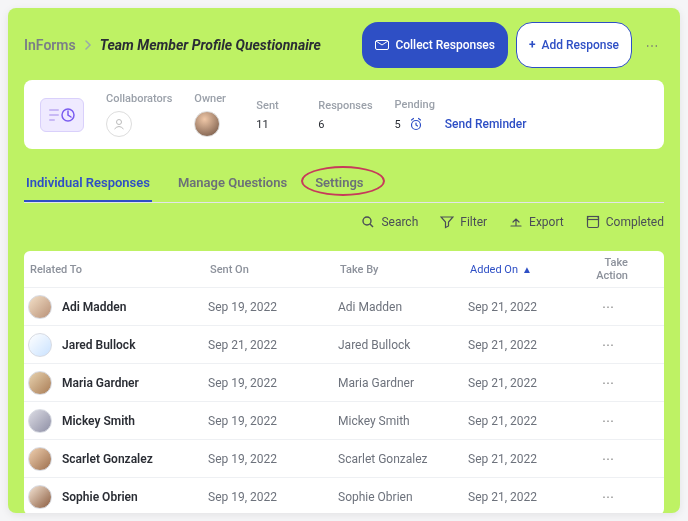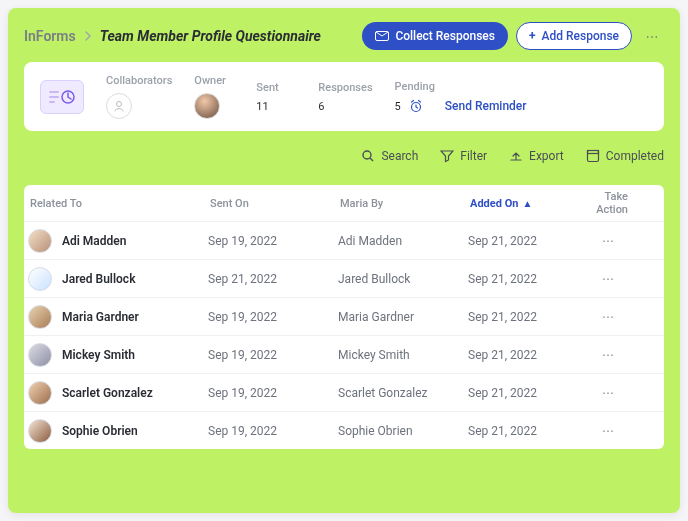--- a/index.html
+++ b/index.html
@@ -32,21 +32,21 @@
     font-size: 14px;
   }
   .bc-root { color: #7a7e87; font-weight: 600; cursor: pointer; }
   .bc-sep { color: #aab; }
   .bc-title { color: #2a2d34; font-weight: 700; font-style: italic; }
   .top-actions { display: flex; align-items: center; gap: 8px; }
   .btn {
     display: inline-flex;
     align-items: center;
     gap: 6px;
-    height: 28px;
+    height: 46px;
     padding: 0 12px;
     border-radius: 16px;
     font-size: 12px;
     font-weight: 500;
     cursor: pointer;
     border: 1px solid transparent;
   }
   .btn-primary { background: #2e4fc5; color: #fff; }
   .btn-outline { background: #fff; color: #2e4fc5; border: 1px solid #2e4fc5; }
   .more-btn {
@@ -125,21 +125,21 @@
     align-items: center;
     padding: 0 4px;
   }
   .thead {
     height: 36px;
     font-size: 11px;
     color: #8c919b;
     font-weight: 500;
   }
   .th { padding-left: 2px; cursor: pointer; }
-  .th.sorted { color: #2e4fc5; font-weight: 700; display: inline-flex; align-items:center; gap:4px;}
+  .th.sorted { color: #2e4fc5; font-weight: 400; display: inline-flex; align-items:center; gap:4px;}
   .sort-arrow { color:#2e4fc5; font-size: 10px; }
   .trow {
     height: 38px;
     font-size: 12px;
     border-top: 1px solid #eef0f3;
   }
   .cell-name { display: flex; align-items: center; gap: 10px; font-weight: 600; color: #2a2d34; }
   .avatar {
     width: 24px; height: 24px; border-radius: 50%;
     border: 1.5px solid #d8dbe3; flex-shrink: 0;
@@ -229,20 +229,28 @@
               <circle cx="7" cy="8" r="4.5" fill="none" stroke="#2e4fc5" stroke-width="1.2"></circle>
               <path d="M7 6 v2 l1.5 1" fill="none" stroke="#2e4fc5" stroke-width="1.2" stroke-linecap="round"></path>
               <path d="M2.5 3 l2-1.5 M11.5 3 l-2-1.5" stroke="#2e4fc5" stroke-width="1.2" stroke-linecap="round"></path>
             </svg>
           <span>Send Reminder</span>
         </span>
       </div>
     </div>
   </div>
 
+  <div class="tabs">
+    <div class="tab active">Individual Responses</div>
+    <div class="tab">Manage Questions</div>
+    <div class="tab" style="position:relative;">
+      <span>Settings</span>
+      <span class="settings-oval"></span>
+    </div>
+  </div>
 
   <div class="toolbar">
     <div class="tool">
       <svg width="14" height="14" viewBox="0 0 14 14">
           <circle cx="6" cy="6" r="4" fill="none" stroke-width="1.4"></circle>
           <path d="M9 9 l3 3" stroke-width="1.4"></path>
         </svg>
       <span>Search</span>
     </div>
     <div class="tool">
@@ -263,21 +271,21 @@
           <rect x="1.5" y="1.5" width="11" height="3" fill="none" stroke-width="1.2"></rect>
         </svg>
       <span>Completed</span>
     </div>
   </div>
 
   <div class="table">
     <div class="thead">
       <div class="th">Related To</div>
       <div class="th">Sent On</div>
-      <div class="th">Maria By</div>
+      <div class="th">Take By</div>
       <div class="th sorted">
         <span>Added On</span>
         <span class="sort-arrow">▲</span>
       </div>
       <div class="th th-action">Take Action</div>
     </div>
 
     <div class="trow">
       <div class="cell-name">
         <span class="avatar av1"></span>

